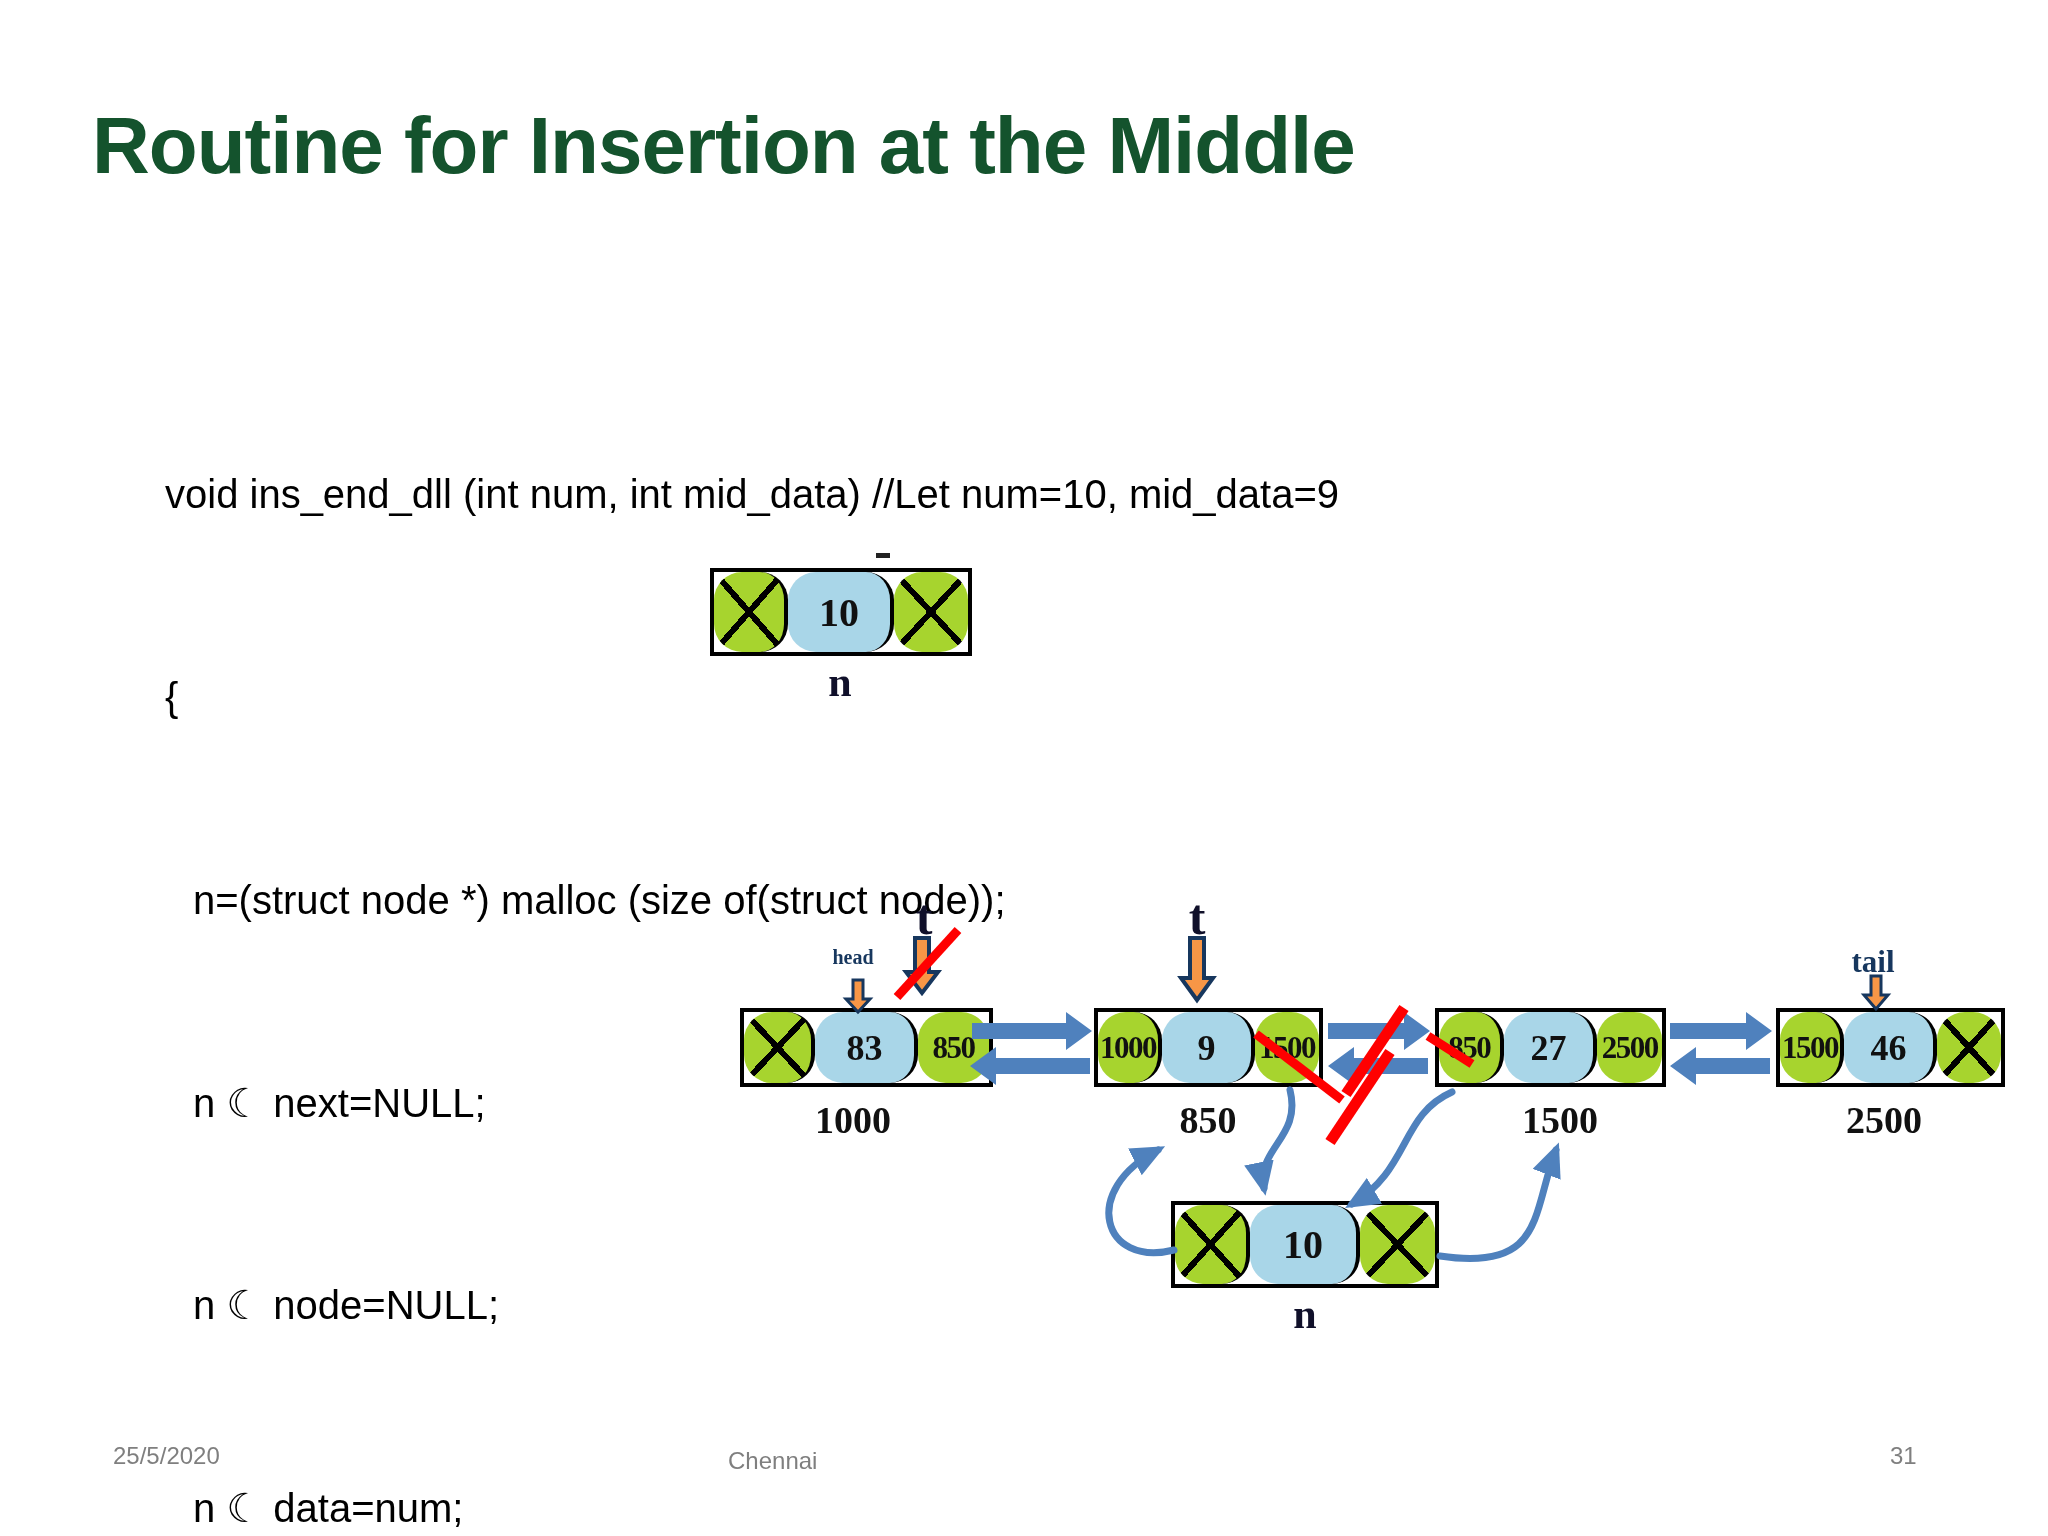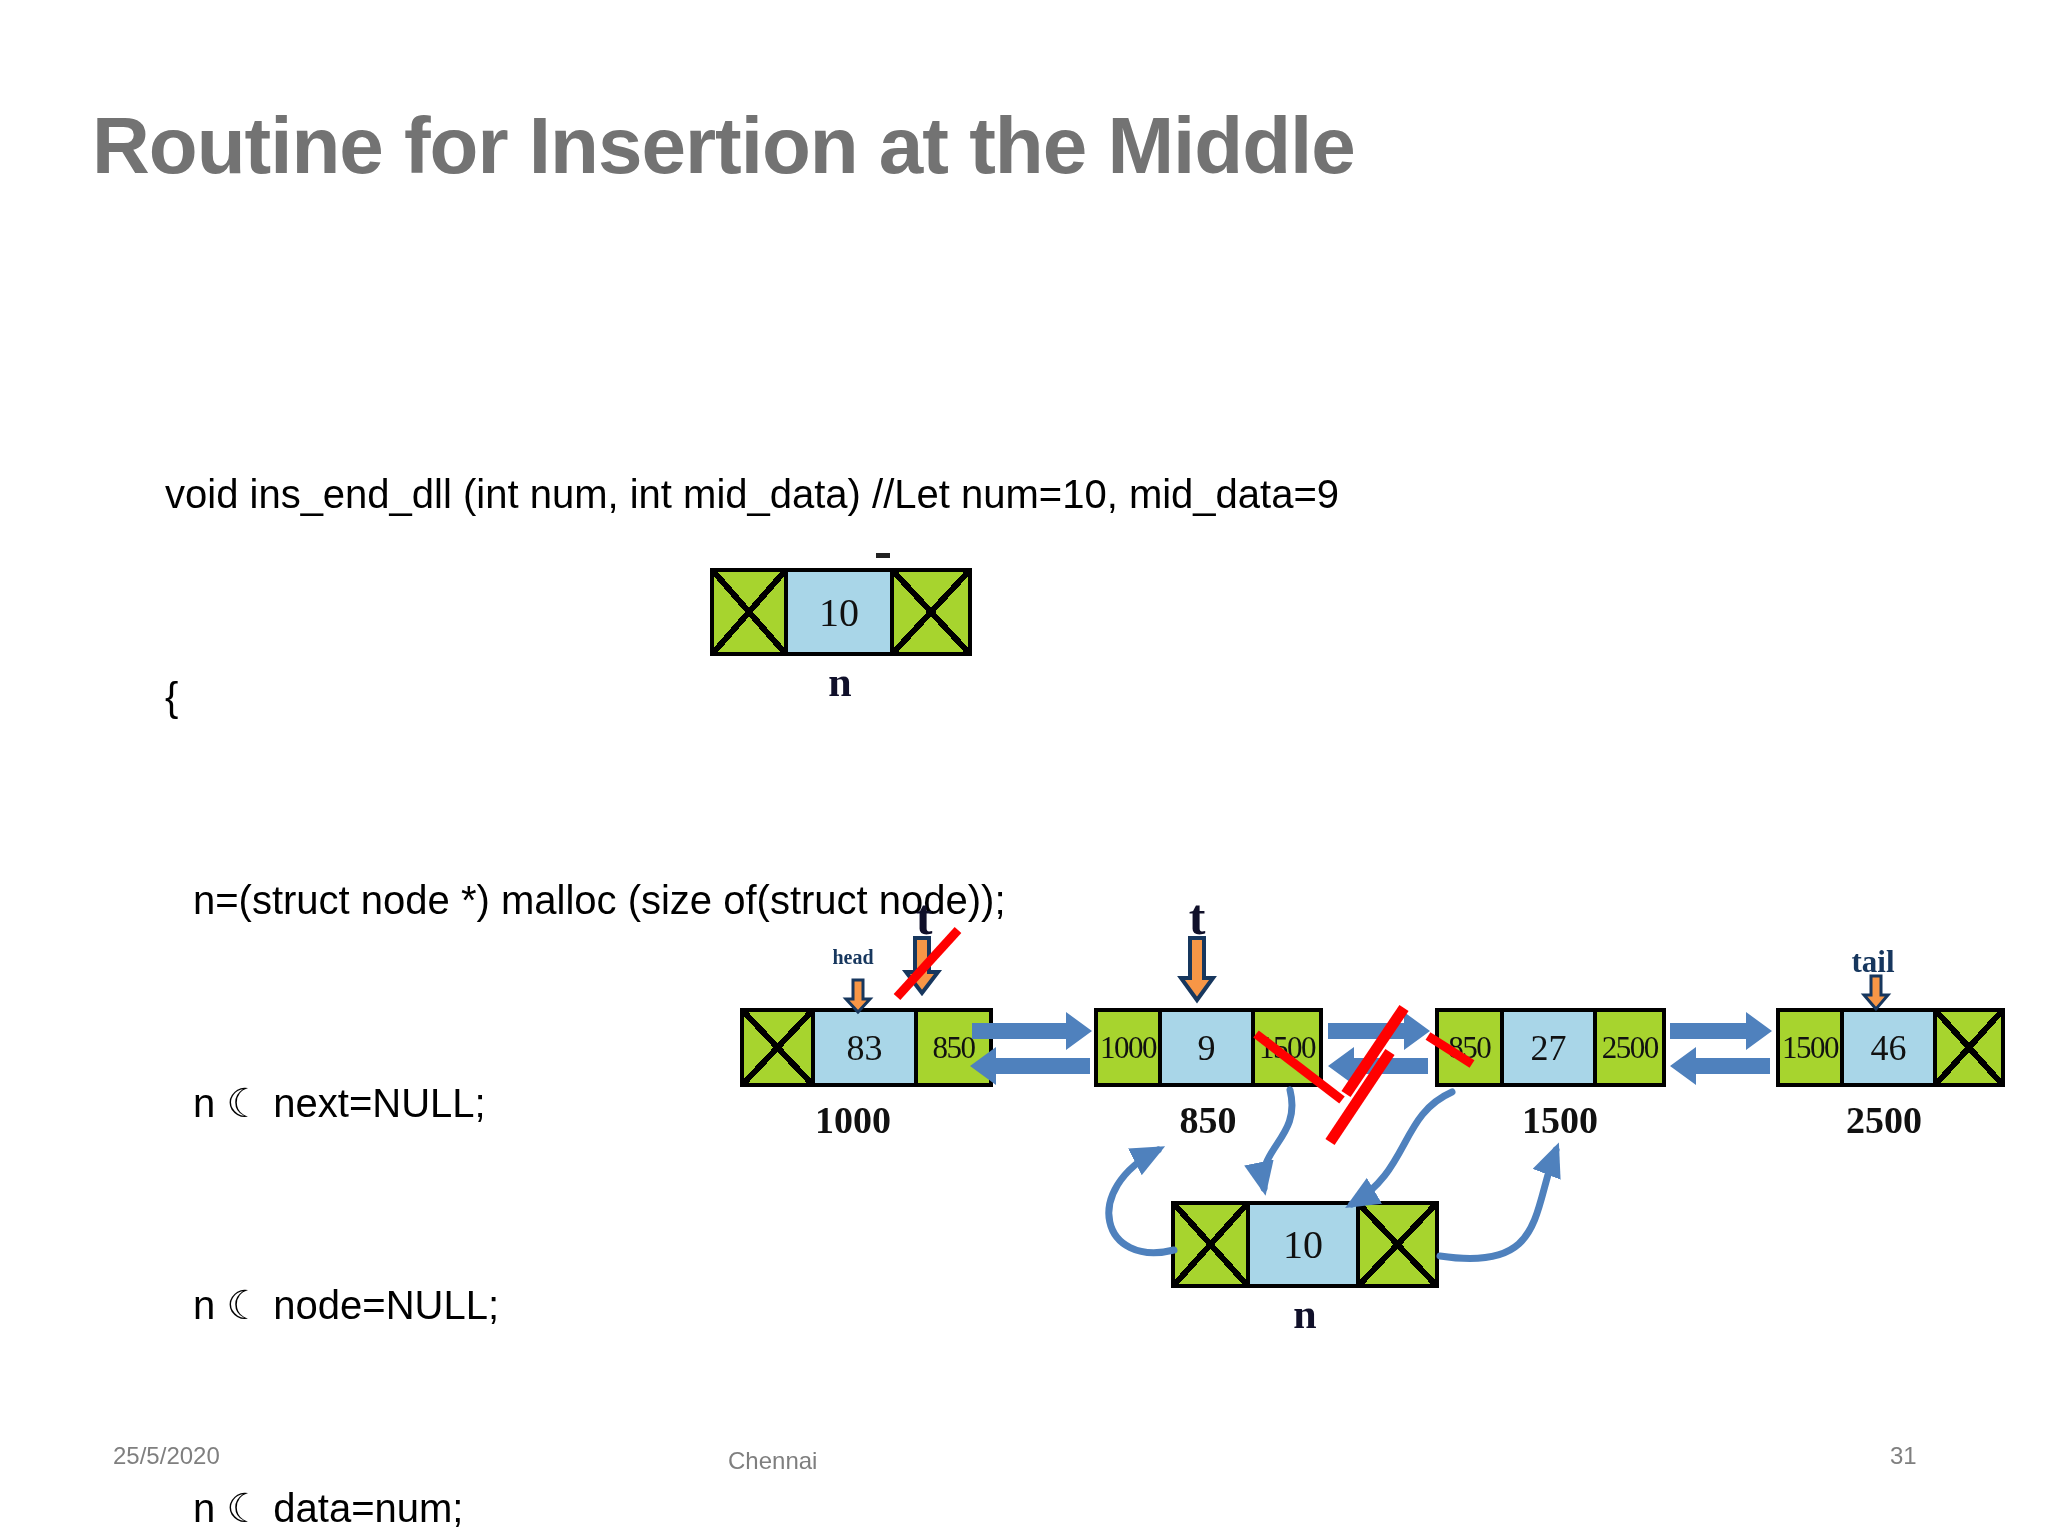--- a/index.html
+++ b/index.html
@@ -1,29 +1,29 @@
 <!DOCTYPE html>
 <html><head>
 <meta charset="utf-8">
 <style>
   html,body{margin:0;padding:0;background:#888;}
   #slide{position:relative;width:2048px;height:1536px;background:#ffffff;overflow:hidden;
          font-family:"Liberation Sans",sans-serif;}
   
-  #title{position:absolute;left:92px;top:100px;font-size:80px;font-weight:700;color:#737373;
+  #title{position:absolute;left:92px;top:100px;font-size:80px;font-weight:700;color:#14532d;
          letter-spacing:-1px;white-space:nowrap;}
   
   #code{position:absolute;left:165px;top:326px;font-size:40px;color:#000;line-height:67.6px;
         white-space:pre;}
   .cl{height:67.6px;}
   .ind0{padding-left:0}.ind28{padding-left:28px}
   
   .node{position:absolute;display:flex;border:4px solid #000;box-sizing:border-box;background:#fff;}
   .cell{position:relative;display:flex;align-items:center;justify-content:center;box-sizing:border-box;
-        font-family:"Liberation Serif",serif;font-weight:400;color:#111;}
+        font-family:"Liberation Serif",serif;font-weight:700;color:#111;border-radius:28px;}
   .cell.sep{border-right:4px solid #000;}
   .cell.g{background:#a7d42e;}
   .cell.b{background:#a9d6e8;}
   .cell.side{flex:0 0 29%;font-size:31px;letter-spacing:-1.5px;}
   .cell.mid{flex:1 1 auto;font-size:36px;}
   .cell.x{background-image:
       linear-gradient(to top right,   transparent calc(50% - 3px), #000 calc(50% - 3px), #000 calc(50% + 3px), transparent calc(50% + 3px)),
       linear-gradient(to bottom right,transparent calc(50% - 3px), #000 calc(50% - 3px), #000 calc(50% + 3px), transparent calc(50% + 3px));}
   #node-new{left:710px;top:568px;width:262px;height:88px;}
   #node1{left:740px;top:1008px;width:253px;height:79px;}

